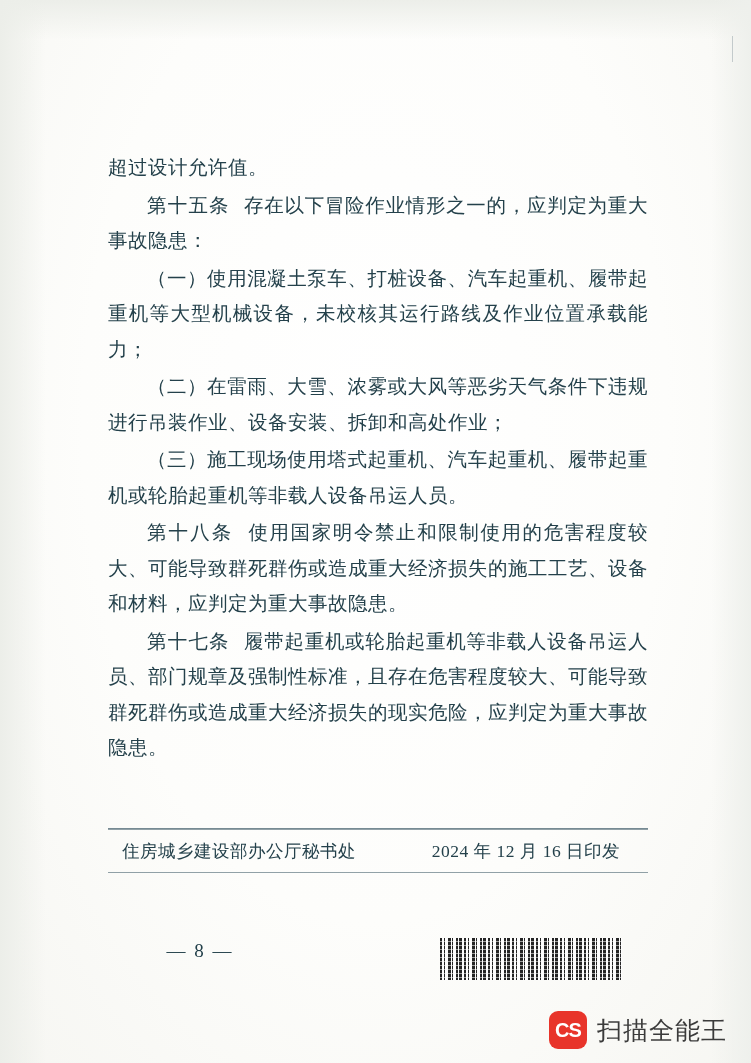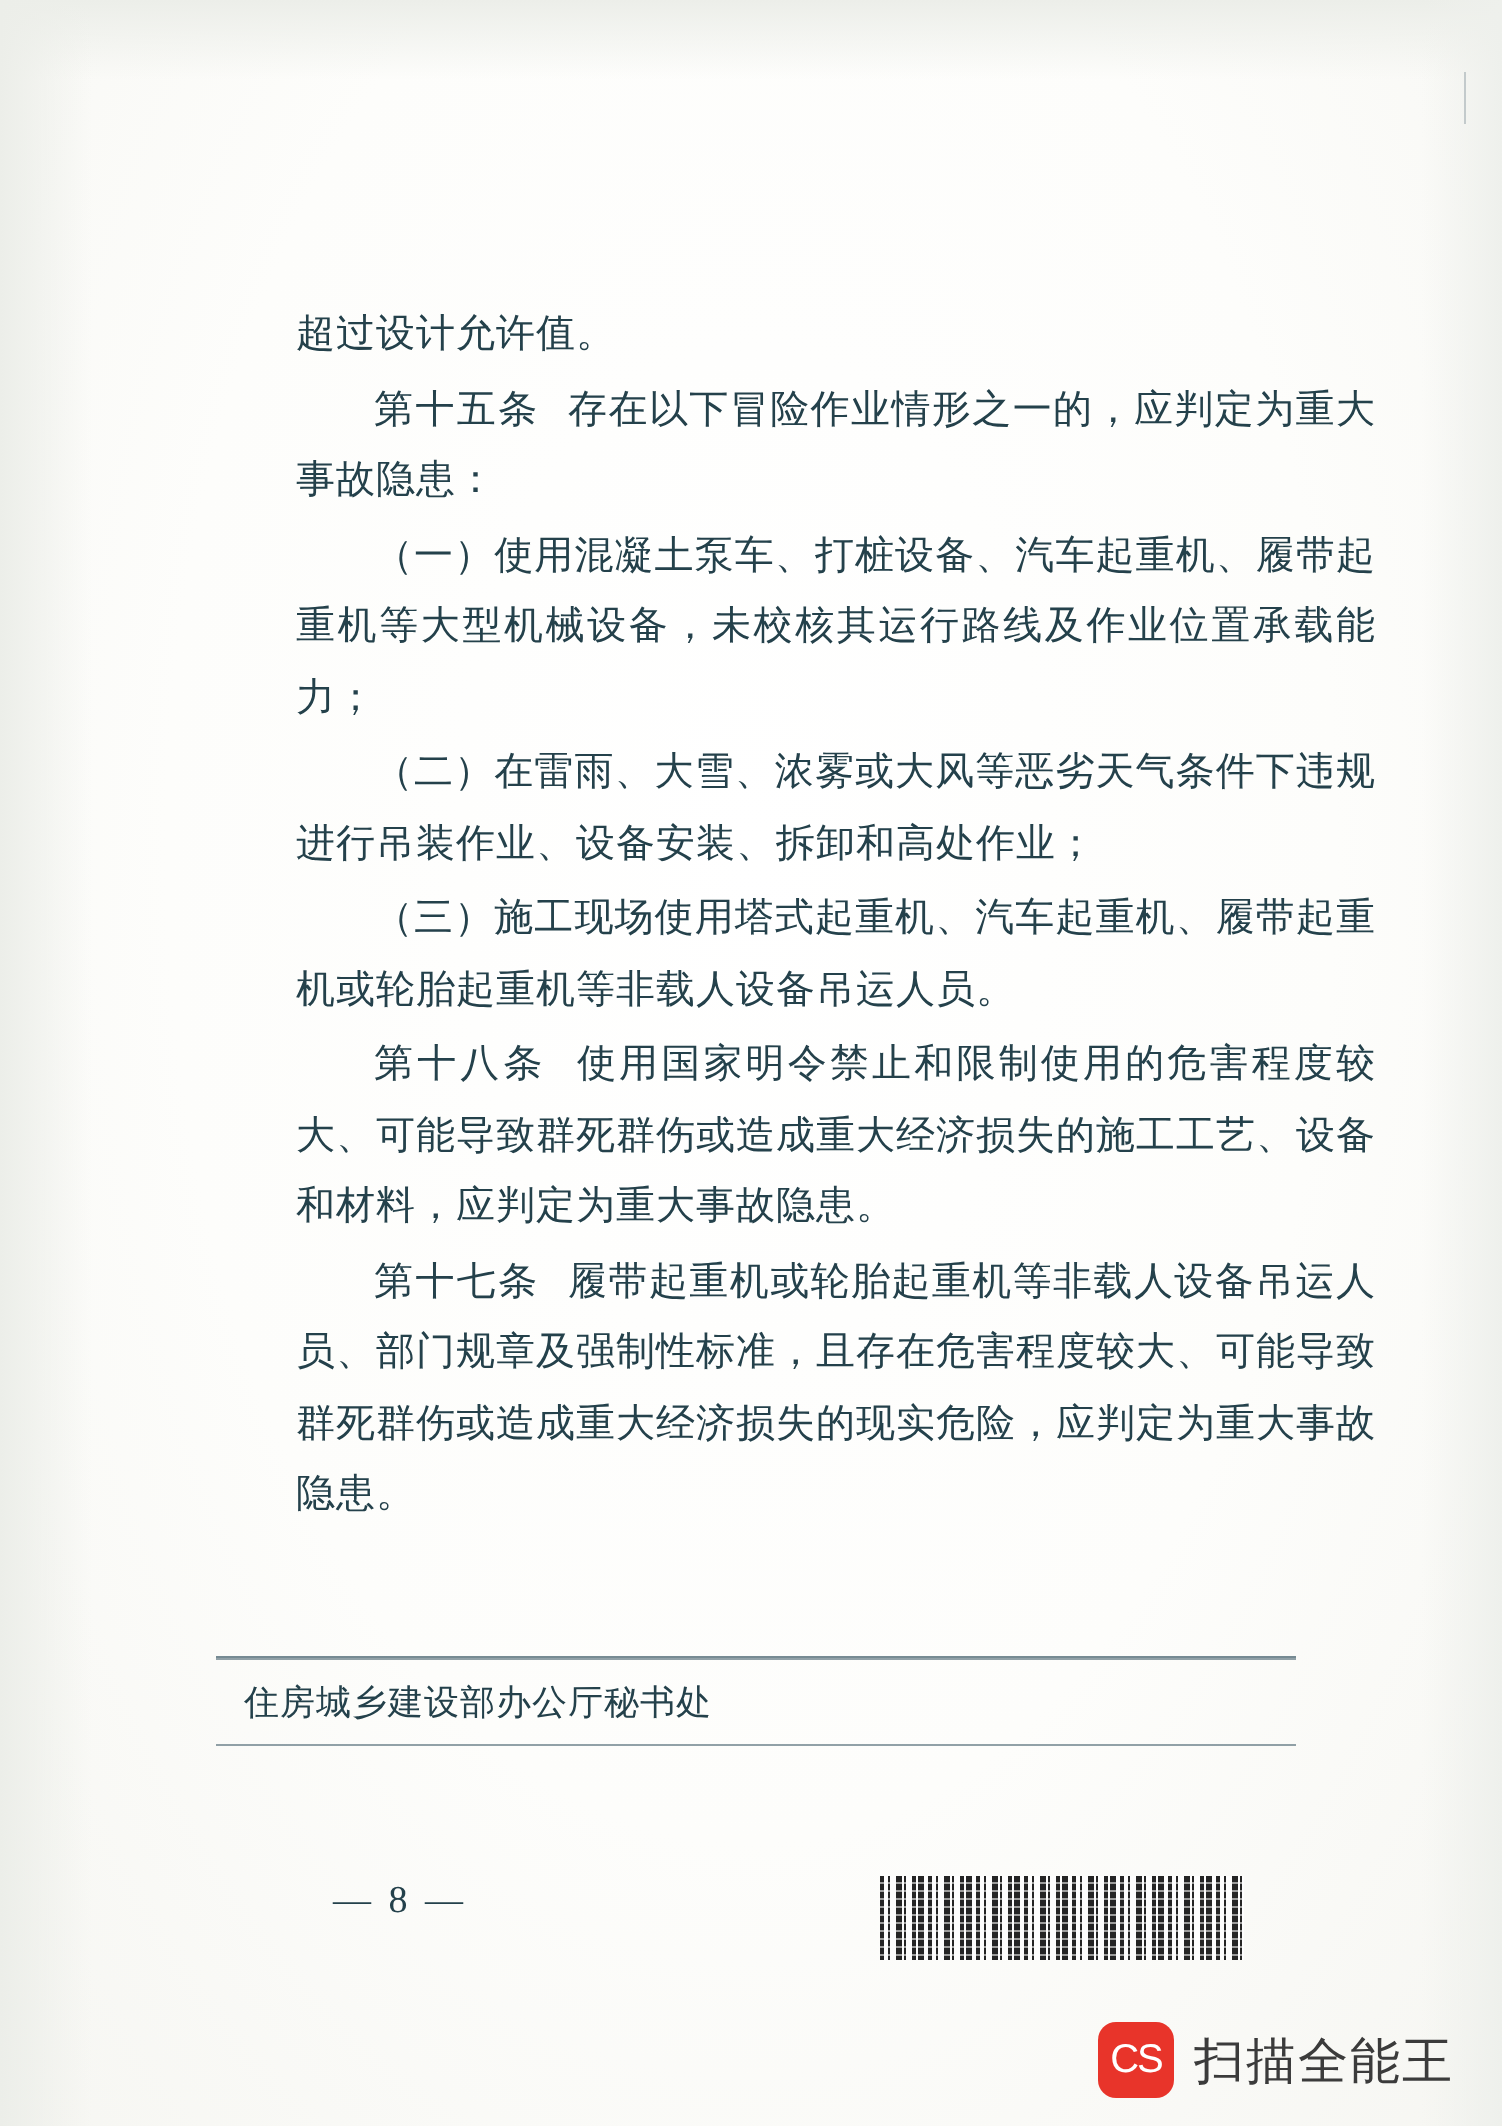--- a/index.html
+++ b/index.html
@@ -51,21 +51,20 @@
     height: 26px;
     background: #9aa8ad;
     opacity: .55;
   }
 
   .content {
     position: absolute;
     left: 108px;
     top: 150px;
     width: 540px;
-    margin-left: 40px;
   }
   p.para {
     margin: 0 0 2px 0;
     font-size: 19.5px;
     line-height: 35.5px;
     letter-spacing: 0.5px;
     color: #24414b;
     text-align: justify;
     text-justify: inter-ideograph;
   }
@@ -154,21 +153,21 @@
     align-items: center;
     gap: 10px;
   }
   .cs-logo {
     width: 38px;
     height: 38px;
     border-radius: 9px;
     background: #e8342a;
     color: #fff;
     font-family: "Liberation Sans", sans-serif;
-    font-weight: normal;
+    font-weight: bold;
     font-size: 20px;
     letter-spacing: -1px;
     display: flex;
     align-items: center;
     justify-content: center;
   }
   .cs-text {
     font-family: Liberation Sans, sans-serif;
     font-size: 25px;
     color: #3b3b3b;
@@ -216,20 +215,21 @@
     </p>
 
 
   </div>
 
   <div class="footer">
     <div class="hr"></div>
     <div class="hr thin"></div>
     <div class="foot-row">
       <span class="left">住房城乡建设部办公厅秘书处</span>
+      <span class="right">2024 年 12 月 16 日印发</span>
     </div>
     <div class="hr thin"></div>
   </div>
 
   <div class="pagenum">— 8 —</div>
 
   <div class="barcode"></div>
 
   <div class="watermark">
     <div class="cs-logo">CS</div>

